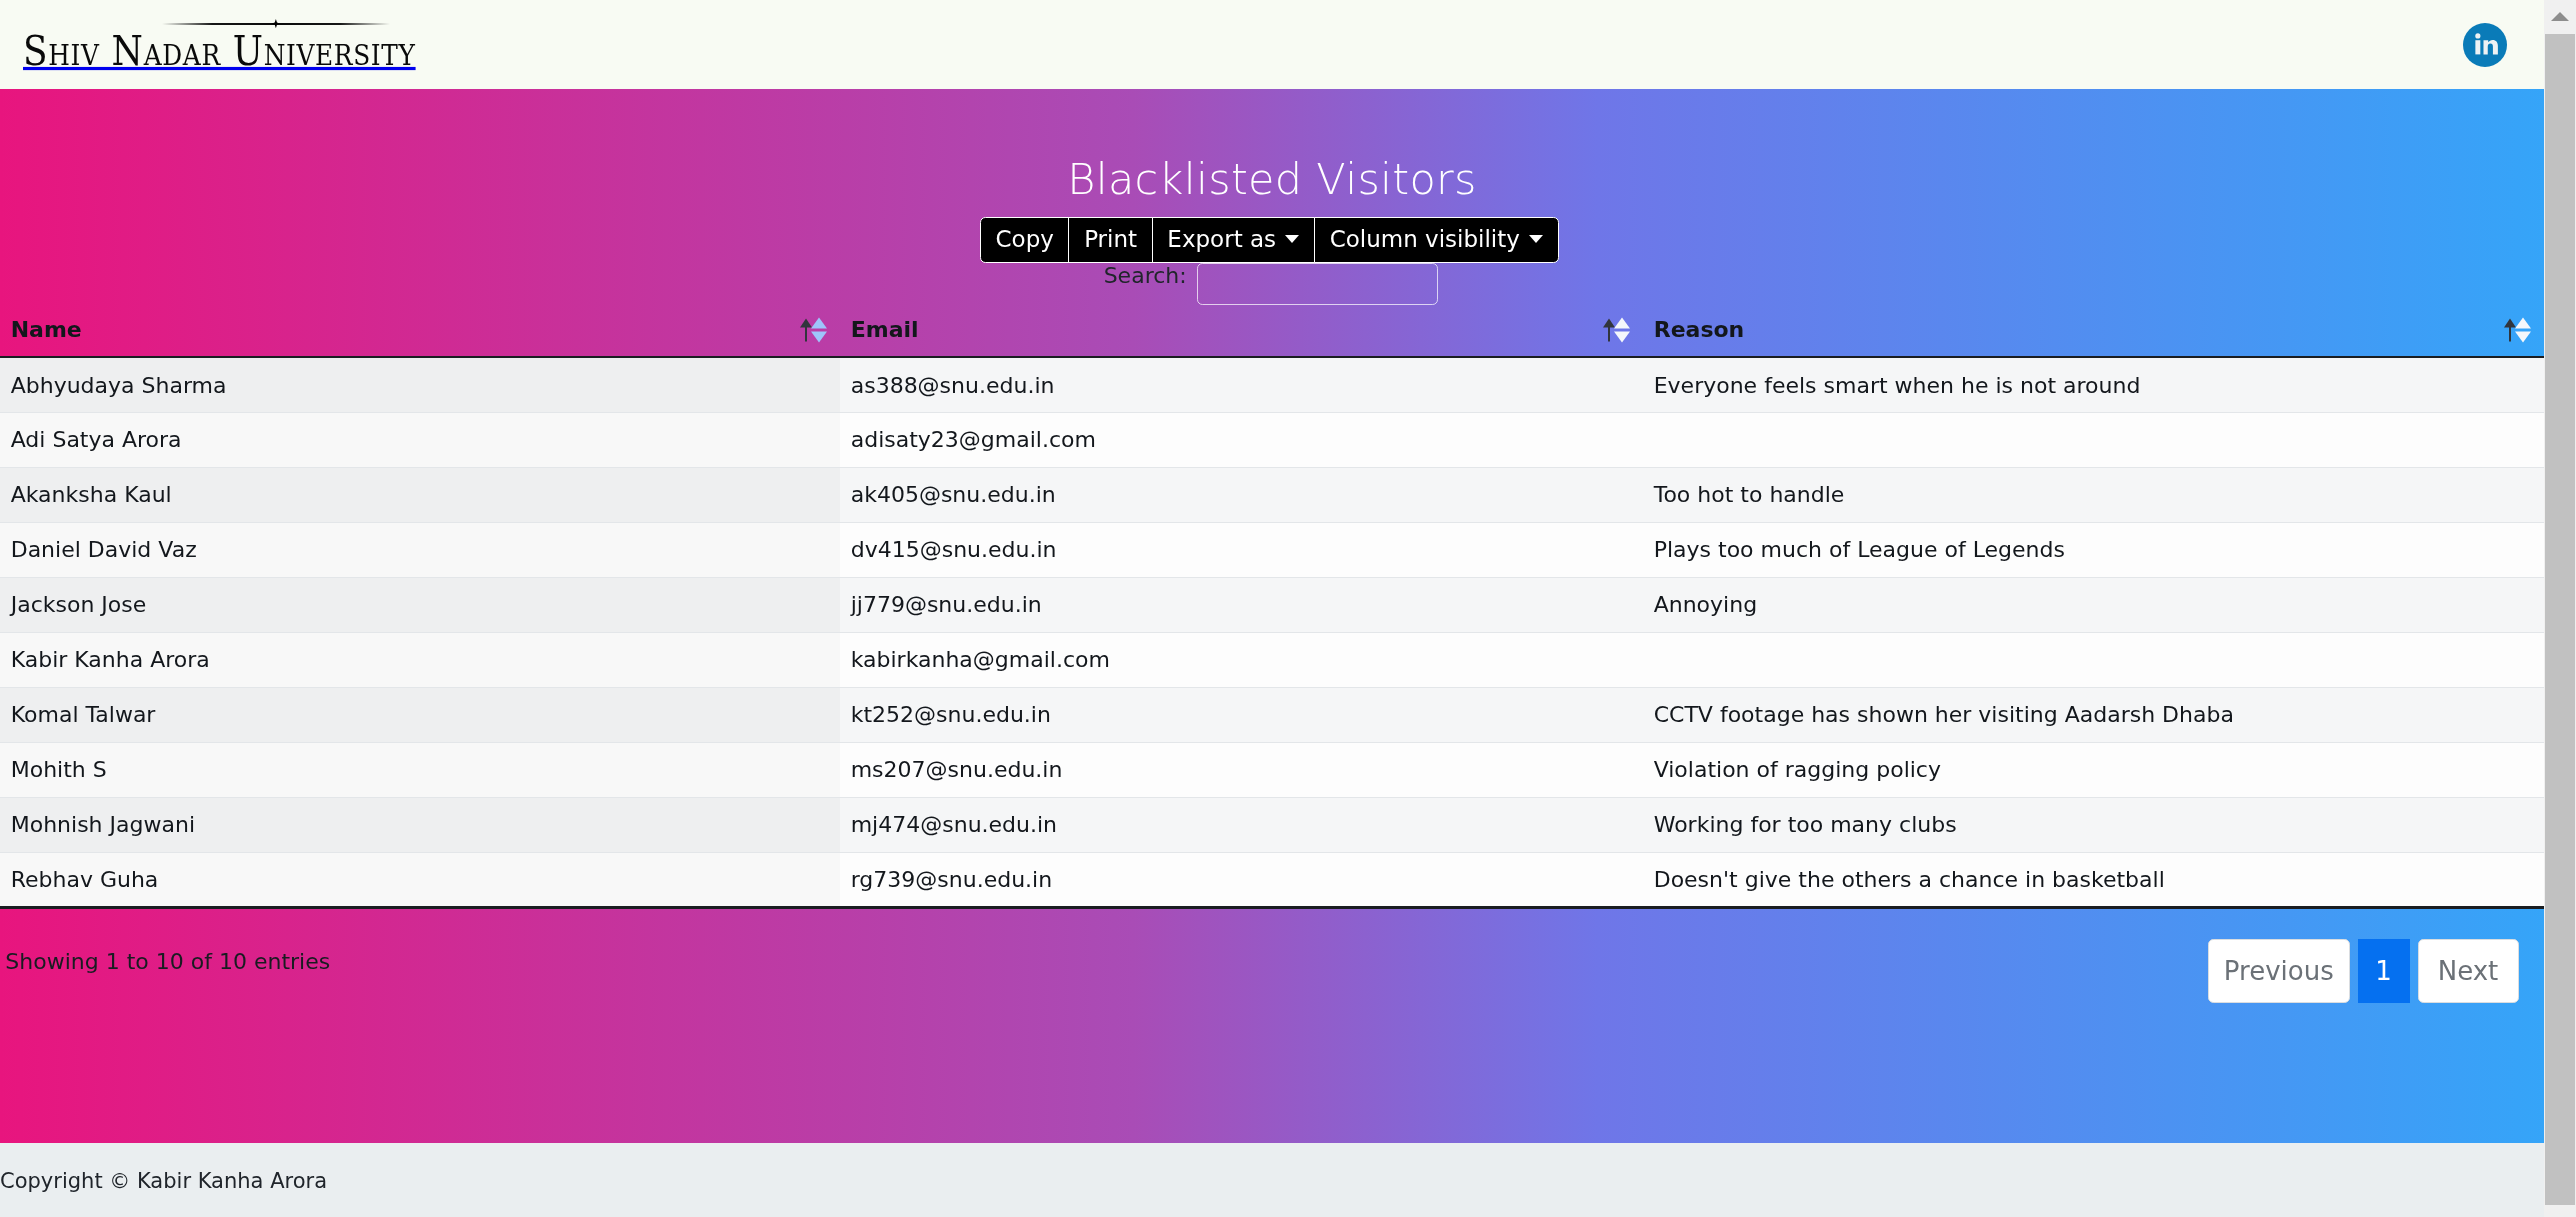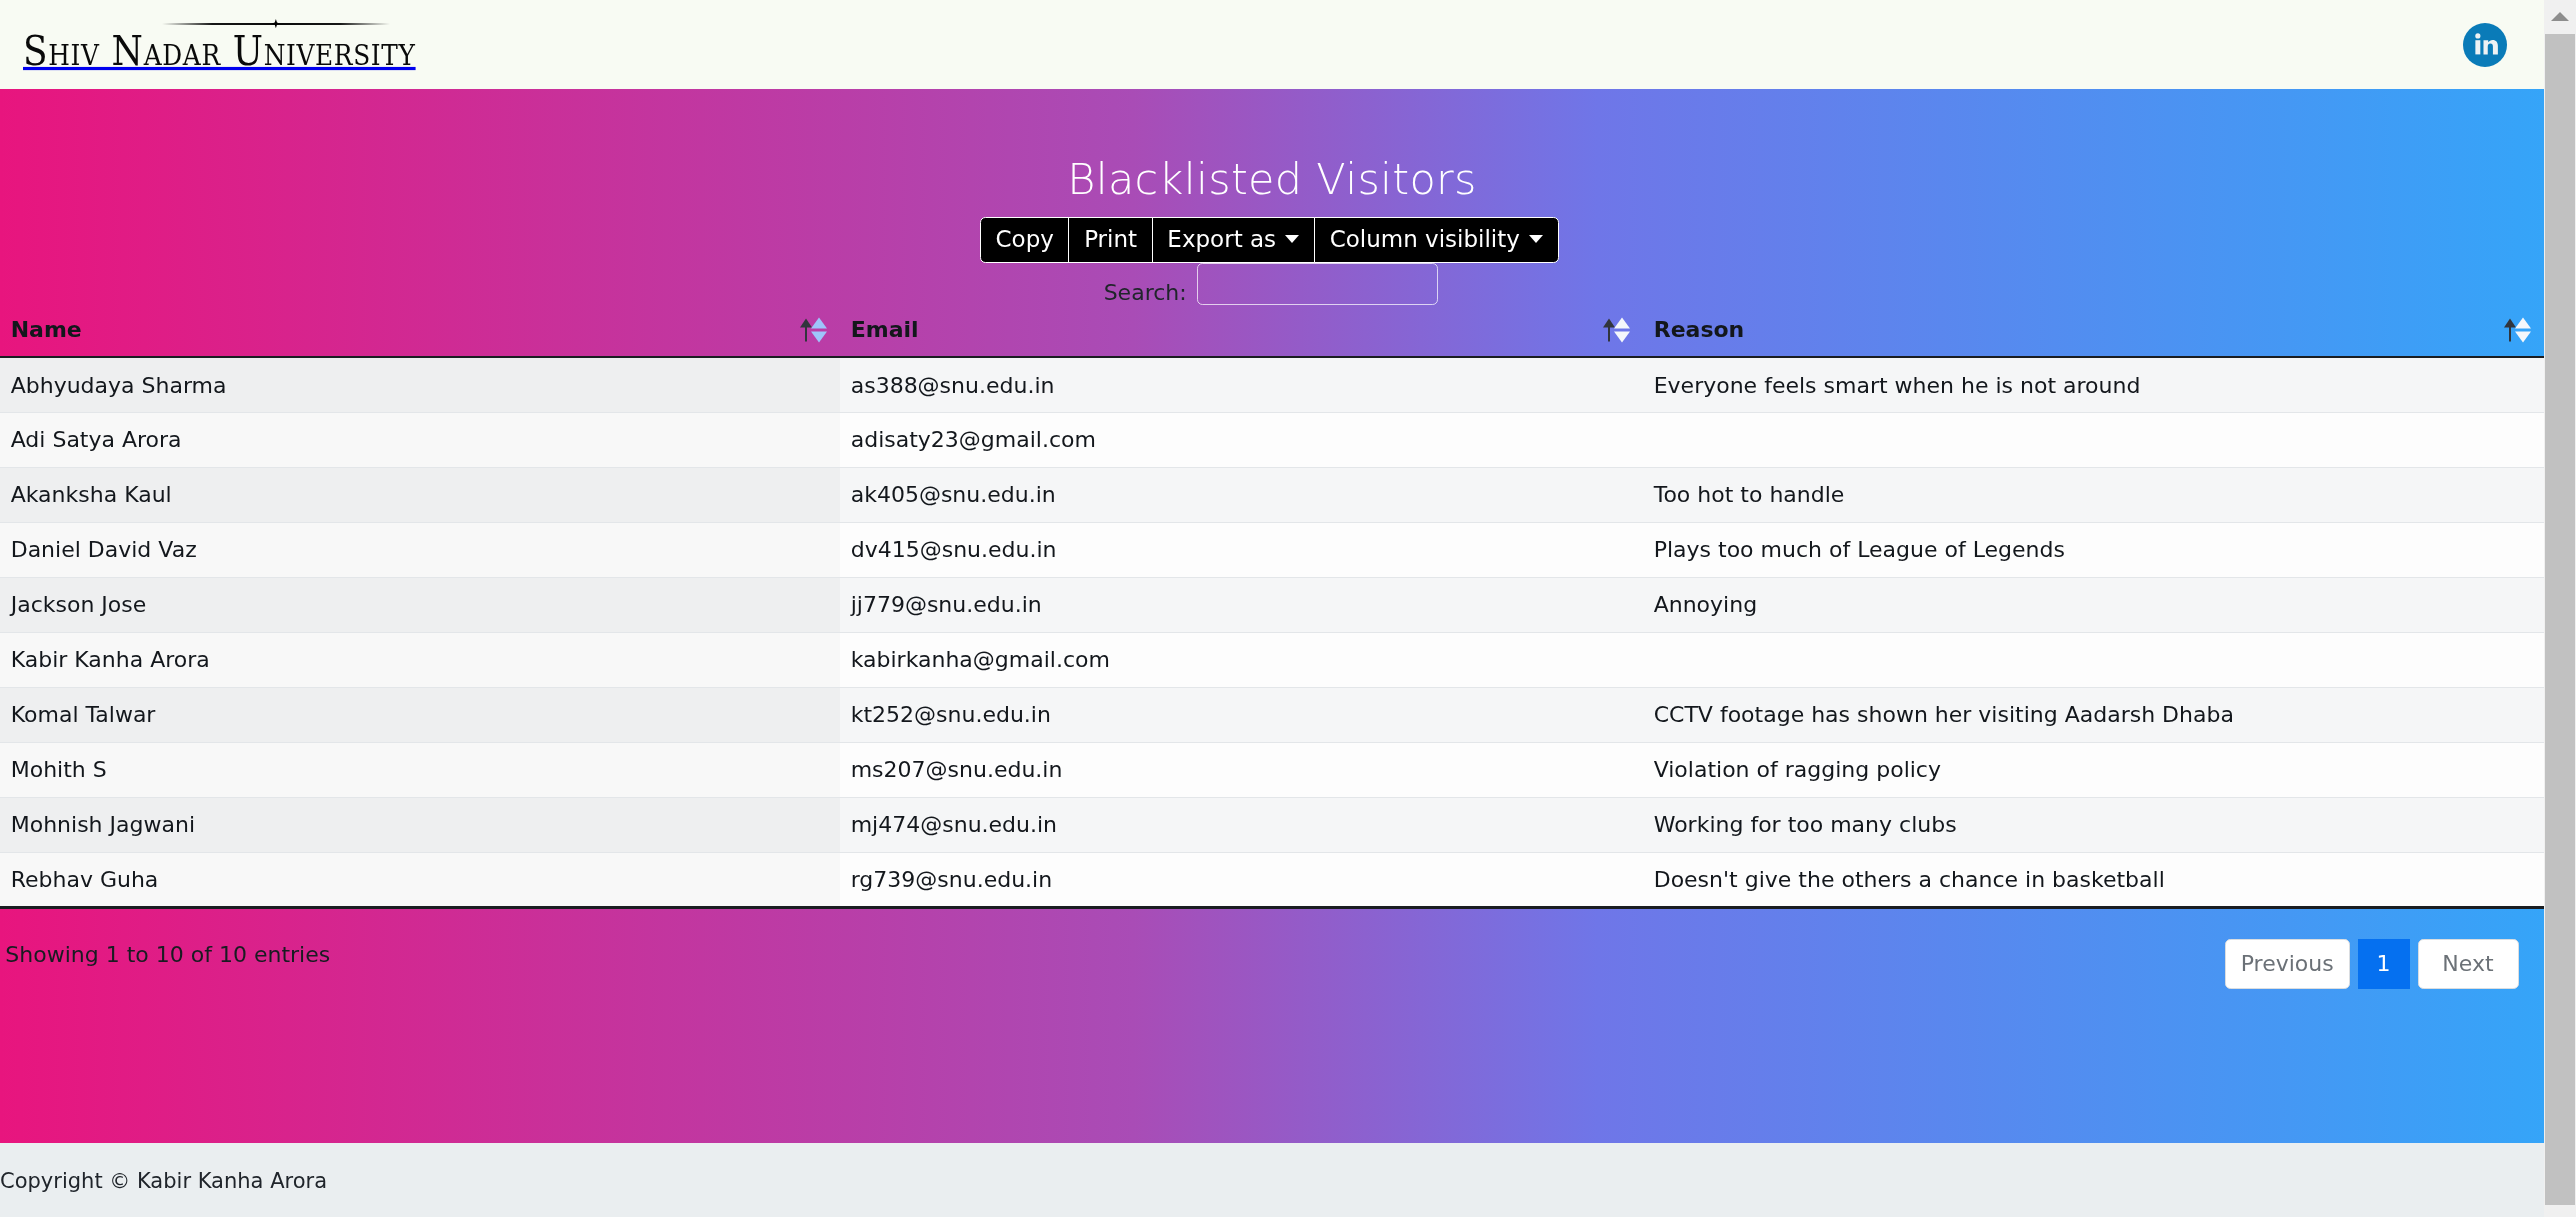--- a/index.html
+++ b/index.html
@@ -142,21 +142,21 @@
     width: 0; height: 0;
     border-left: 7.4px solid transparent;
     border-right: 7.4px solid transparent;
     border-top: 8px solid #ffffff;
     margin-left: 1.3px;
     margin-bottom: 1.3px;
   }
 
   .search-wrap {
     display: flex;
-    align-items: flex-end;
+    align-items: flex-start;
     gap: 10.7px;
     margin-right: 0;
     padding-right: 2px;
   }
   .search-label {
     font-size: 22px;
     color: #20252b;
   }
   .search-input {
     width: 241px;
@@ -266,26 +266,26 @@
     margin-left: -2.7px;
   }
   .dt-paginate {
     display: flex;
     align-items: center;
     gap: 8px;
     margin-right: 25.5px;
   }
   .page-btn {
     min-width: 101px;
-    height: 50px;
+    height: 64px;
     background: #ffffff;
     border: 0.7px solid #dadde0;
     border-radius: 5.4px;
     color: #6b7177;
-    font-size: 22px;
+    font-size: 26px;
     display: flex;
     align-items: center;
     justify-content: center;
     cursor: pointer;
     padding: 0 14.8px;
     margin-top: 18px;
   }
   .page-btn.current {
     background: #0570f0;
     border-color: #0570f0;

